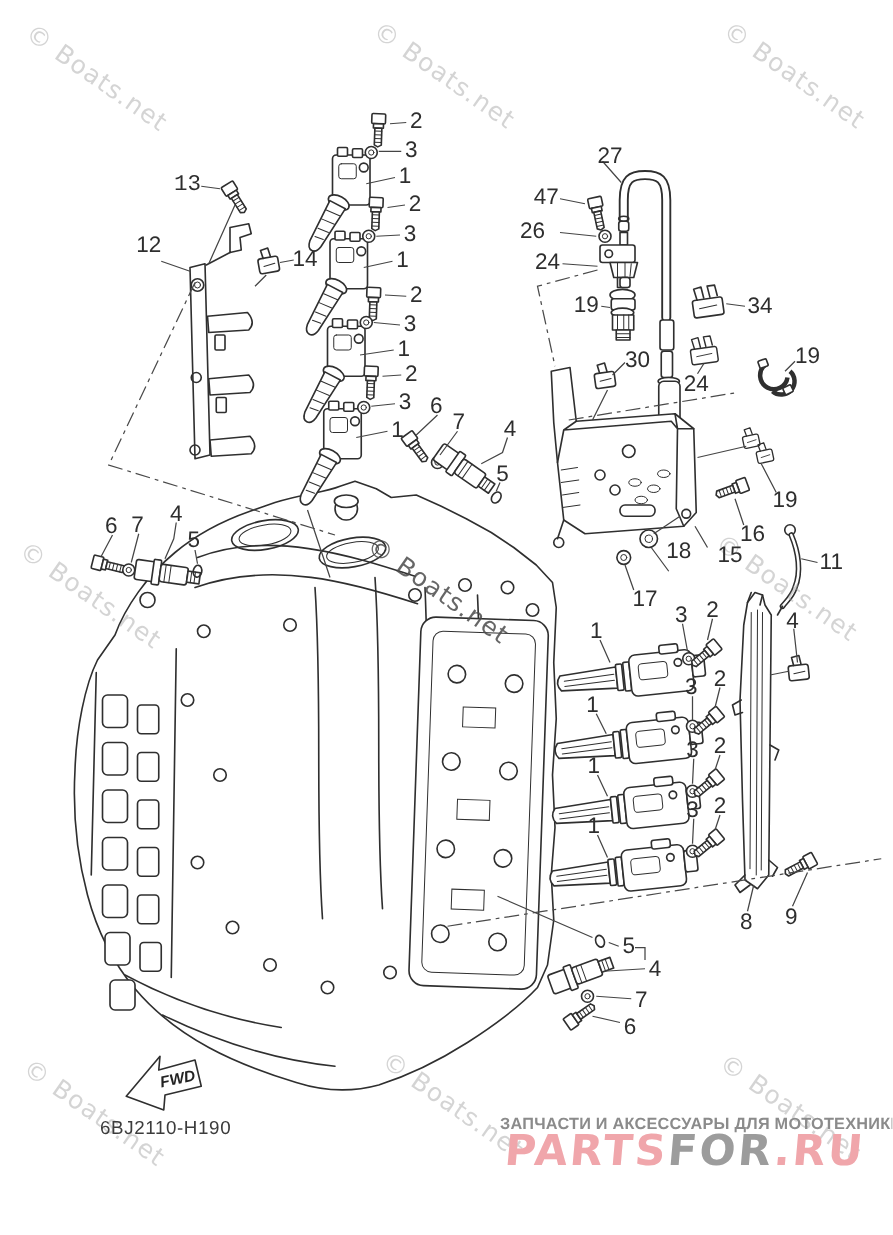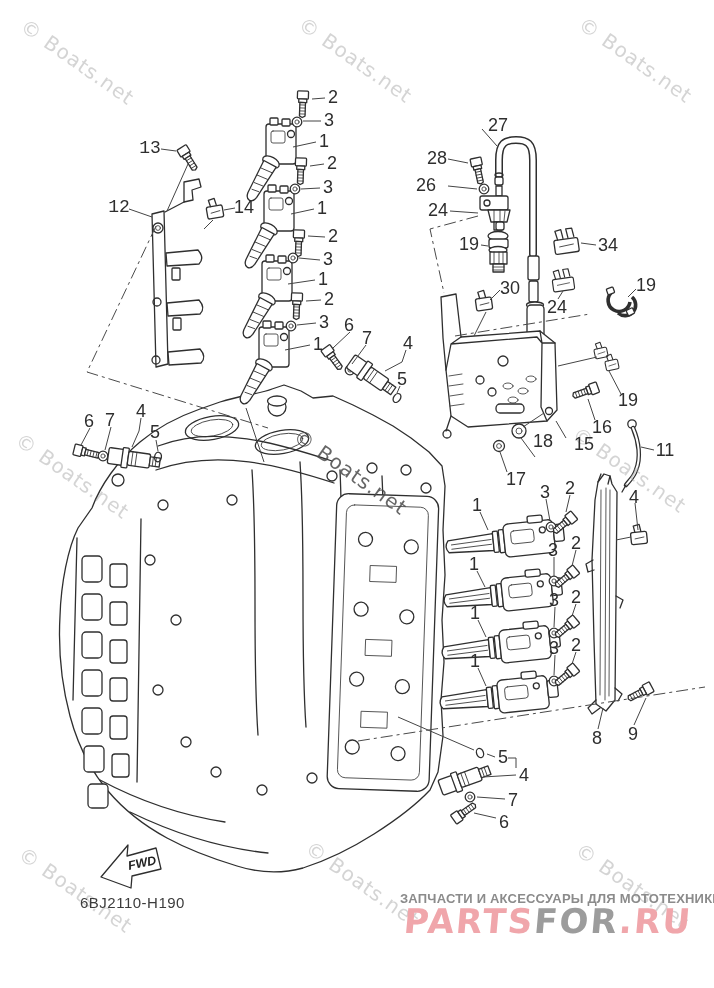--- a/index.html
+++ b/index.html
@@ -383,24 +383,24 @@
       <div class="callout" style="left: 332px; top: 163px;">2</div>
       <div class="callout" style="left: 328px; top: 187px;">3</div>
       <div class="callout" style="left: 322px; top: 208px;">1</div>
       <div class="callout" style="left: 333px; top: 236px;">2</div>
       <div class="callout" style="left: 328px; top: 259px;">3</div>
       <div class="callout" style="left: 323px; top: 279px;">1</div>
       <div class="callout" style="left: 329px; top: 299px;">2</div>
       <div class="callout" style="left: 324px; top: 322px;">3</div>
       <div class="callout" style="left: 318px; top: 344px;">1</div>
       <div class="callout" style="left: 150px; top: 148px; font-family: Liberation Mono, monospace;">13</div>
-      <div class="callout" style="left: 119px; top: 207px; font-family: Liberation Mono, monospace;">12</div>
+      <div class="callout" style="left: 119px; top: 196px;">12</div>
       <div class="callout" style="left: 244px; top: 207px;">14</div>
-      <div class="callout" style="left: 498px; top: 125px; text-align: center;">27</div>
-      <div class="callout" style="left: 437px; top: 158px;">28</div>
+      <div class="callout" style="left: 488px; top: 125px; text-align: center;">27</div>
+      <div class="callout" style="left: 437px; top: 158px;">47</div>
       <div class="callout" style="left: 426px; top: 185px;">26</div>
       <div class="callout" style="left: 438px; top: 210px; text-align: center;">24</div>
       <div class="callout" style="left: 469px; top: 244px;">19</div>
       <div class="callout" style="left: 608px; top: 245px;">34</div>
       <div class="callout" style="left: 510px; top: 288px;">30</div>
       <div class="callout" style="left: 557px; top: 307px;">24</div>
       <div class="callout" style="left: 646px; top: 285px;">19</div>
       <div class="callout" style="left: 628px; top: 400px;">19</div>
       <div class="callout" style="left: 602px; top: 427px;">16</div>
       <div class="callout" style="left: 584px; top: 444px;">15</div>

